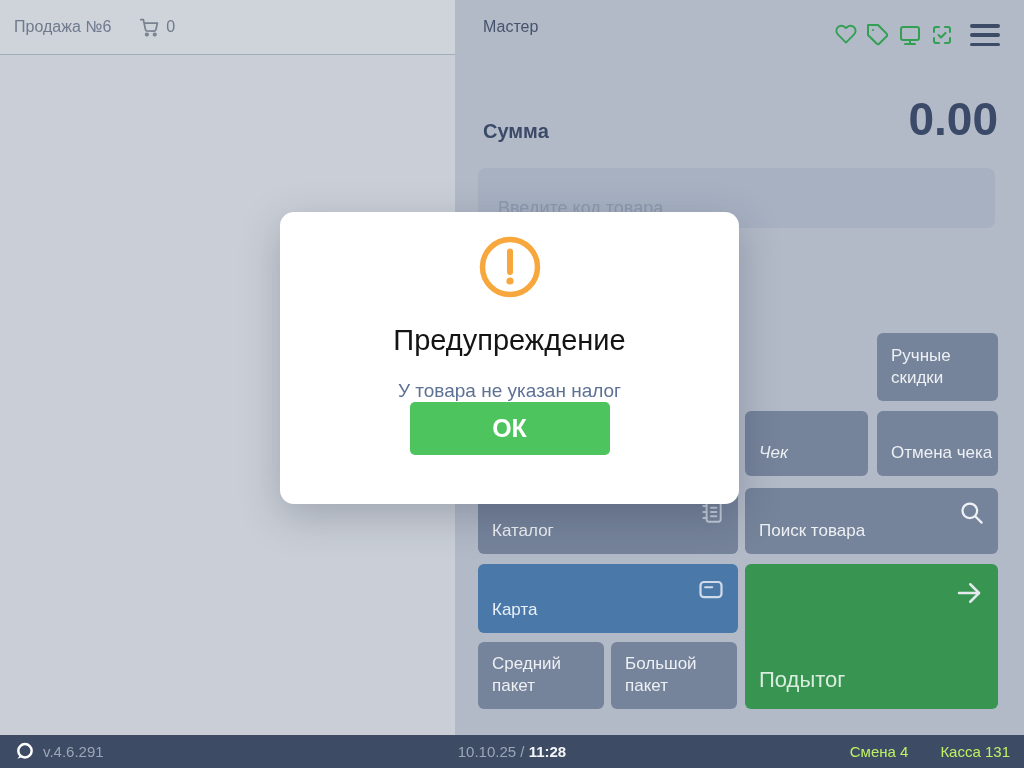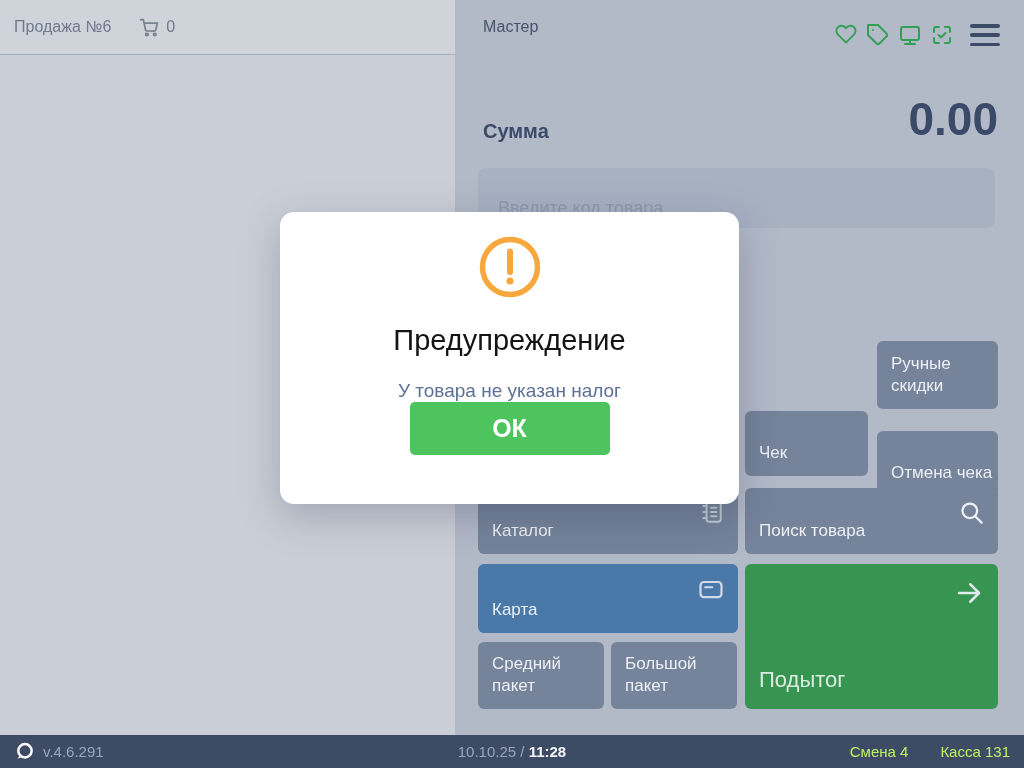--- a/index.html
+++ b/index.html
@@ -33,23 +33,23 @@
   .code-input::placeholder { color:#8d99ae; opacity:1; }
 
   .btn { position:absolute; background:#75839b; border:none; border-radius:6px; cursor:pointer;
          display:flex; align-items:flex-end; text-align:left;
          padding:0 12px 12px 14px; color:#edf0f4; font-size:17px; line-height:1.3;
          font-family:"Liberation Sans", sans-serif; }
   .btn .lbl { display:block; }
   .btn .corner-ic { position:absolute; top:11px; right:13px; }
   .nowrap { white-space:nowrap; }
 
-  .btn-manual   { left:422px; top:341px; width:121px; height:68px; }
-  .btn-check    { left:290px; top:411px; width:123px; height:65px; }
-  .btn-cancel   { left:422px; top:431px; width:121px; height:65px; }
+  .btn-manual   { left:422px; top:333px; width:121px; height:68px; }
+  .btn-check    { left:290px; top:411px; width:123px; height:65px;font-style:italic; }
+  .btn-cancel   { left:422px; top:411px; width:121px; height:65px; }
   .btn-catalog  { left:23px;  top:488px; width:260px; height:66px; }
   .btn-search   { left:290px; top:488px; width:253px; height:66px; }
   .btn-card     { left:23px;  top:564px; width:260px; height:69px; background:#4a79a9; color:#e9eff6; }
   .btn-subtotal { left:290px; top:564px; width:253px; height:145px; background:#389551; color:#d9ecdd;
                   font-size:22px; padding-bottom:14px; }
   .btn-medium   { left:23px;  top:642px; width:126px; height:67px; }
   .btn-large    { left:156px; top:642px; width:126px; height:67px; }
 
   
   .modal { position:absolute; left:280px; top:212px; width:459px; height:292px; background:#ffffff;

